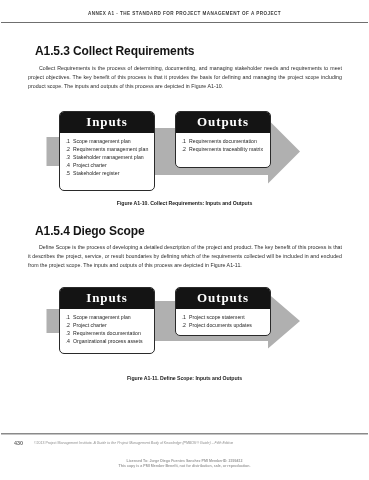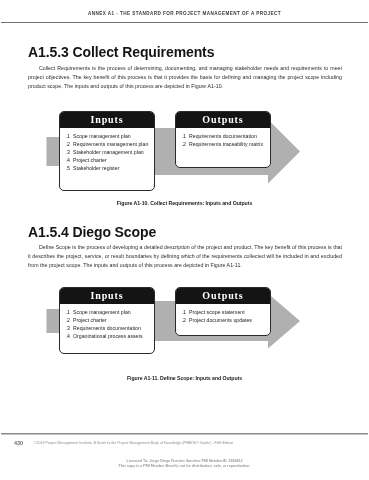--- a/index.html
+++ b/index.html
@@ -38,22 +38,22 @@
     top: 21.5px;
     left: 1px;
     width: 367px;
     height: 1.6px;
     background: linear-gradient(to bottom, #6f6f6f 0 55%, #b9b9b9 55% 100%);
   }
 
   
   .sec-heading {
     position: absolute;
-    left: 28px;
-    font-size: 14px;
+    left: 35px;
+    font-size: 12px;
     font-weight: 700;
     letter-spacing: -0.1px;
     color: #141414;
   }
   .para {
     position: absolute;
     left: 28px;
     width: 314px;
     font-size: 5.25px;
     line-height: 9.1px;
@@ -79,21 +79,21 @@
     border: 0.9px solid #2a2a2a;
     border-radius: 5px;
     box-sizing: border-box;
     overflow: hidden;
   }
   .io-title {
     background: #141414;
     color: #ffffff;
     font-family: "Liberation Serif", serif;
     font-weight: 700;
-    font-size: 10px;
+    font-size: 13px;
     letter-spacing: 0.9px;
     text-align: center;
     padding: 2.4px 0 2.6px 0;
   }
   .io-list {
     padding: 3.6px 4px 3px 5.5px;
     font-size: 5.2px;
     line-height: 8.1px;
     color: #1f1f1f;
   }

